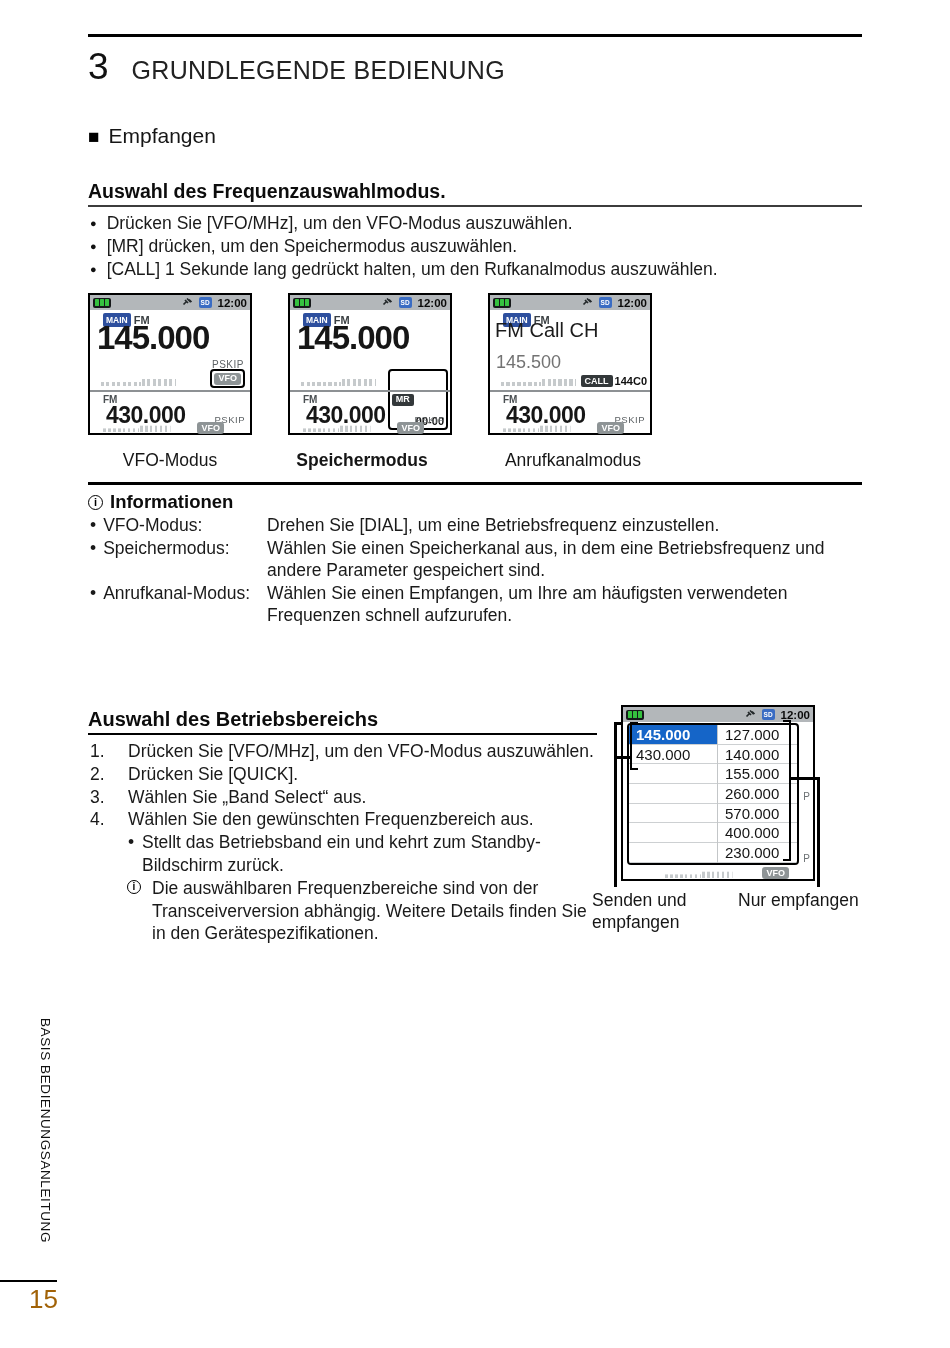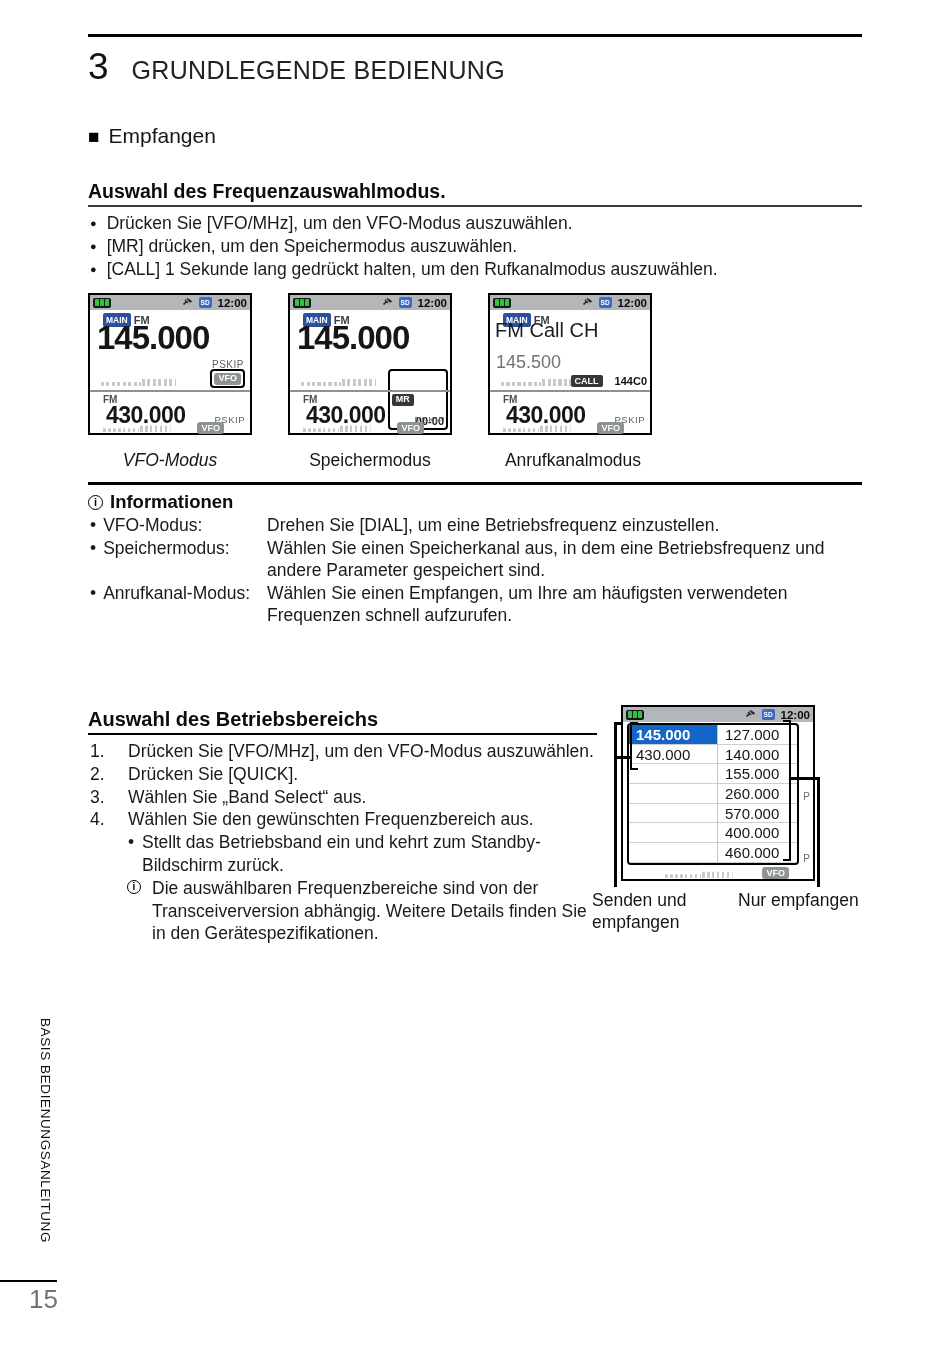--- a/index.html
+++ b/index.html
@@ -28,22 +28,22 @@
 
   .h-freq { left:88px; top:180px; font-size:19.5px; font-weight:bold; color:#0c0c0c;text-align:right; }
   .h-band { left:88px; top:708px; font-size:20px;  font-weight:bold; color:#0c0c0c; }
 
   .bullets { left:90px; top:212px; width:700px; }
   .bullet-row { display:flex; line-height:23px; font-size:17.5px; }
   .bullet-glyph { font-size:11px; line-height:23px; margin-right:10px; color:#111; }
 
   .captions { left:88px; top:450px; width:570px; position:absolute; }
   .cap { position:absolute; top:0; font-size:17.5px; color:#161616; white-space:nowrap; }
-  .cap1 { left:0;    width:164px; text-align:center;font-style:italic; }
-  .cap2 { left:200px; width:164px; text-align:center; }
+  .cap1 { left:0;    width:164px; text-align:center; }
+  .cap2 { left:192px; width:164px; text-align:center;font-weight:bold; }
   .cap3 { left:400px; width:170px; text-align:center; }
 
   .info-head { left:88px; top:491px; display:flex; align-items:center; }
   .info-i {
     display:inline-flex; align-items:center; justify-content:center;
     width:15px; height:15px; border:1.4px solid #000; border-radius:50%;
     font-size:11px; font-weight:bold; line-height:1; color:#000;
   }
   .info-head-label { font-size:18.5px; font-weight:bold; margin-left:7px; color:#0c0c0c; }
 
@@ -83,21 +83,21 @@
   .meter { display:flex; align-items:flex-end; }
   .meter .lo { width:40px; height:4px; background:repeating-linear-gradient(90deg,#c6cacc 0 3px,transparent 3px 5.5px); }
   .meter .hi { width:34px; height:7px; margin-left:1px; background:repeating-linear-gradient(90deg,#c6cacc 0 3px,transparent 3px 5.5px); }
   .meter-up { position:absolute; left:11px; top:84px; }
   .vbadge { background:#8e9496; color:#fff; font-size:9px; font-weight:bold; padding:0.5px 4px; border-radius:3px; line-height:11px; }
   .selbox { position:absolute; border:2px solid #000; border-radius:4px; background:#fff; padding:1.5px 2px; display:inline-flex; align-items:center; gap:2px; }
   .selbox-vfo { right:5px; top:74px; }
   .selbox-mr { right:2px; top:74px; }
   .darkb { background:#33383a; color:#fff; font-size:9px; font-weight:bold; padding:0.5px 4px; border-radius:2px; line-height:11px; }
   .memno { font-size:11px; font-weight:bold; color:#111;margin-top:42px; }
-  .callrow { position:absolute; right:3px; top:80px; display:flex; align-items:center; gap:12px; }
+  .callrow { position:absolute; right:3px; top:80px; display:flex; align-items:center; gap:2px; }
   .callno { font-size:11px; font-weight:bold; color:#111; }
   .lcd-div { position:absolute; left:0; right:0; top:95px; height:1.5px; background:#8d9194; }
   .sub-mode { position:absolute; left:13px; top:99px; font-size:10px; font-weight:bold; color:#4a4f52; }
   .sub-freq { position:absolute; left:16px; top:107px; font-size:23px; font-weight:bold; letter-spacing:-0.5px; color:#161616; }
   .sub-pskip { position:absolute; right:5px; top:119px; font-size:9.5px; }
   .sub-meter { position:absolute; left:13px; top:130px; transform:scale(0.9); transform-origin:left bottom; }
   .sub-vfo { position:absolute; right:26px; top:127px; }
   .callname { position:absolute; left:5px; top:24px; font-size:20px; color:#1c1c1c; }
   .callfreq { position:absolute; left:6px; top:57px; font-size:18px; color:#737373; }
 
@@ -128,21 +128,21 @@
   .fig-lbl { position:absolute; top:186px; font-size:17.5px; line-height:22px; color:#161616; }
   .lbl-tx { left:0; width:120px; }
   .lbl-rx { left:146px; white-space:nowrap; }
 
   
   .side-text {
     left:38px; top:1018px; height:250px;
     writing-mode:vertical-rl; text-orientation:mixed;
     font-size:13.5px; letter-spacing:0.6px; color:#111; white-space:nowrap;
   }
-  .page-num { left:29px; top:1284px; font-size:26px; color:#737373; }
+  .page-num { left:29px; top:1284px; font-size:26px; color:#a16207; }
 </style>
 </head>
 <body>
 
 <div class="page">
 
   <div class="abs rule-top"></div>
 
   <div class="abs chapter-row">
     <span class="chapter-num">3</span>
@@ -385,21 +385,21 @@
           <div class="prow"></div>
           <div class="prow"></div>
         </div>
         <div class="pcol pcol-rx">
           <div class="prow">127.000</div>
           <div class="prow">140.000</div>
           <div class="prow">155.000</div>
           <div class="prow">260.000</div>
           <div class="prow">570.000</div>
           <div class="prow">400.000</div>
-          <div class="prow">460.000</div>
+          <div class="prow">230.000</div>
         </div>
       </div>
       <span class="meter bmeter">
           <span class="lo"></span>
           <span class="hi"></span>
         </span>
       <span class="vbadge bvfo">VFO</span>
     </div>
 
     <div class="br-left"></div>

